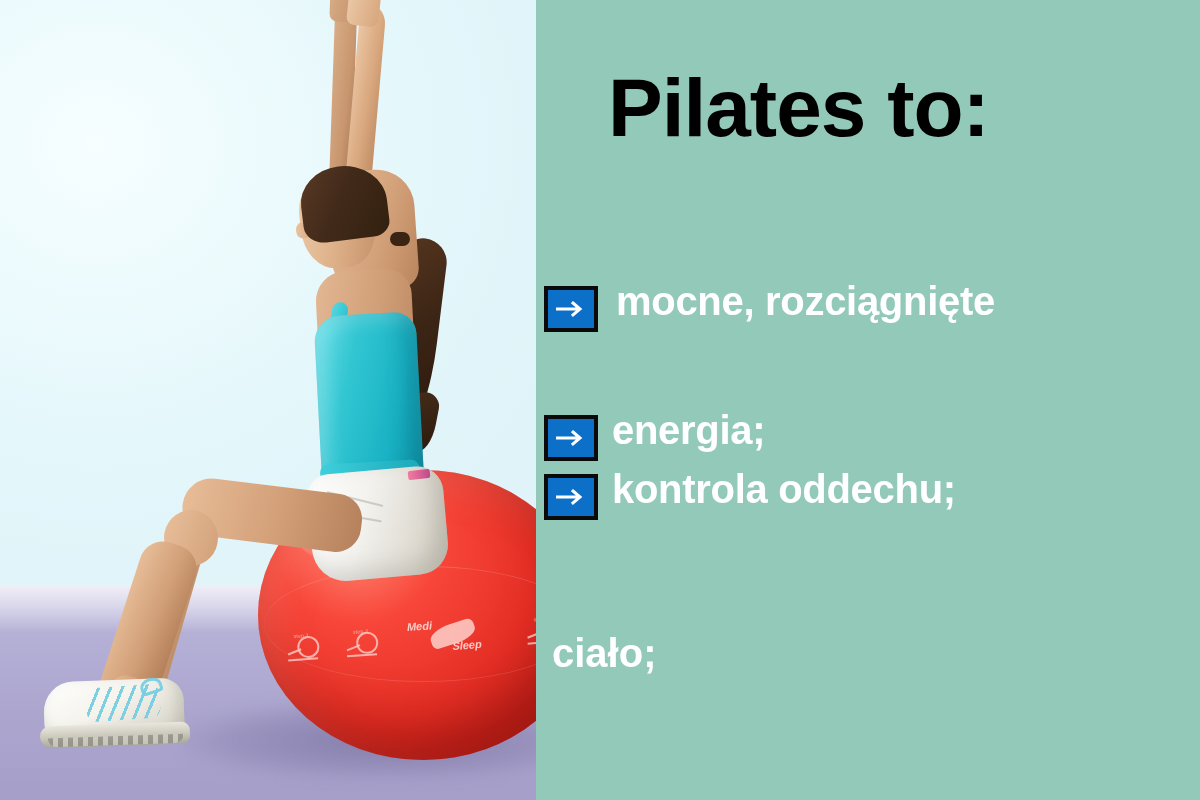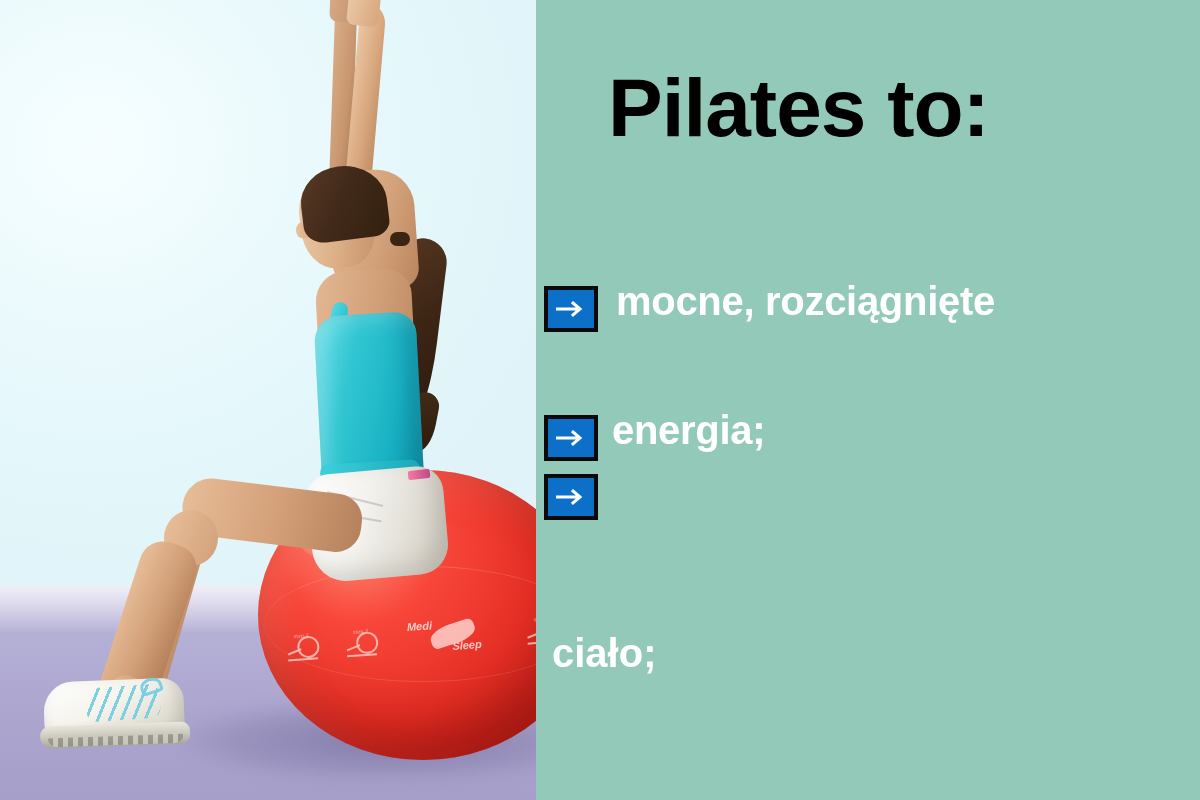--- a/index.html
+++ b/index.html
@@ -459,18 +459,19 @@
         <span class="benefit-text">energia;</span>
       </li>
 
 
       <li class="benefit-item">
         <span class="arrow-chip">
           <svg width="30" height="18" viewBox="0 0 30 18" aria-hidden="true">
             <path d="M1 9 H23 M17 3 L24 9 L17 15" fill="none" stroke="#ffffff" stroke-width="3" stroke-linecap="square" stroke-linejoin="miter"></path>
           </svg>
         </span>
+        <span class="benefit-text">kontrola oddechu;</span>
       </li>
 
 
     </ul>
   </div>
 </div>
 
 </body></html>

